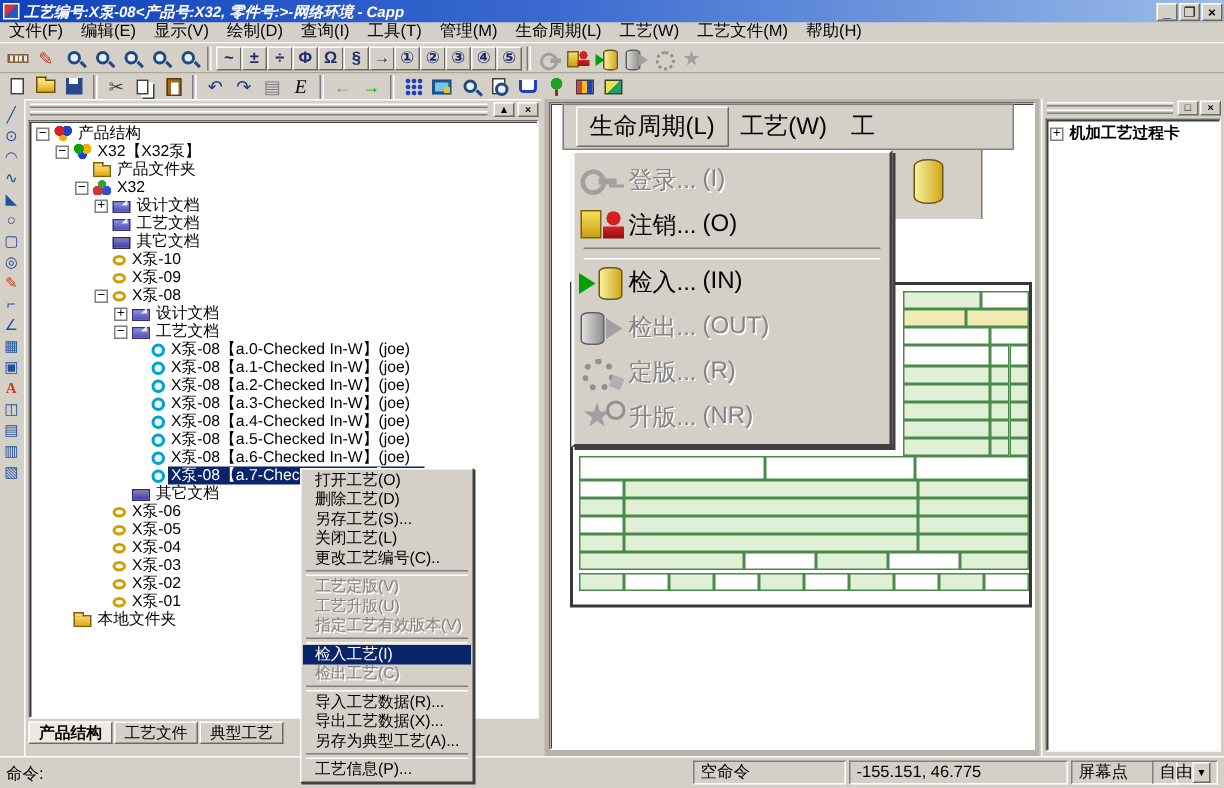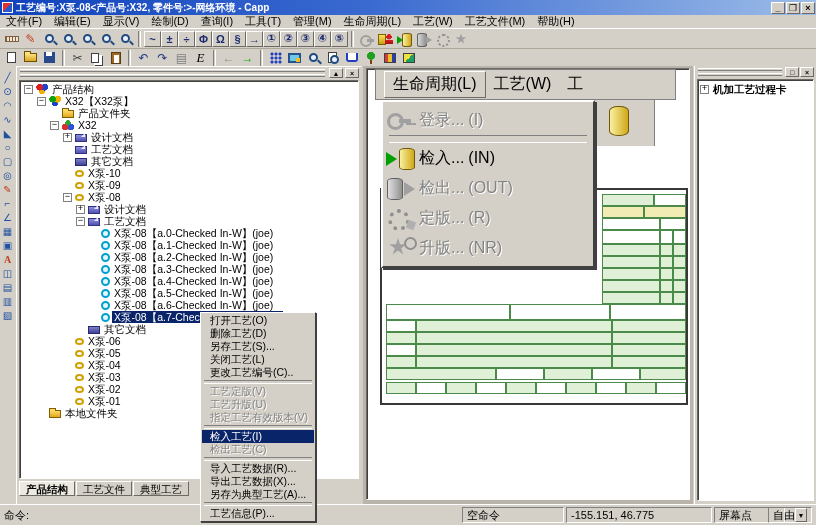--- a/index.html
+++ b/index.html
@@ -10,21 +10,21 @@
   .raised { border:1px solid; border-color:#fff #6c6a63 #6c6a63 #fff; }
   .sunken { border:1px solid; border-color:#808080 #fff #fff #808080; }
   .deep   { border:1px solid; border-color:#6c6a63 #fff #fff #6c6a63; box-shadow:inset 1px 1px 0 #404040; background:#fff; }
 
   
   #titlebar { left:0; top:0; width:816px; height:15px;
     background:linear-gradient(90deg,#0f42bc 0%,#3a6ad0 45%,#9cbce8 100%);
     display:flex; align-items:center; color:#fff; font-weight:bold; font-size:10px; padding-left:2px;}
   #app-icon { width:11px; height:11px; margin-right:3px;
     background:linear-gradient(135deg,#e03030 0 45%,#2858c8 45% 100%); border:1px solid #fff;}
-  #title-text { flex:1; white-space:nowrap; overflow:hidden;}
+  #title-text { flex:1; white-space:nowrap; overflow:hidden;font-style:italic;}
   .winbtn { width:14px; height:12px; background:#d4d0c8; margin-right:1px;
     display:flex; align-items:center; justify-content:center;
     font-size:9px; color:#000; font-weight:bold; line-height:10px;}
   
   #menubar { left:0; top:15px; width:816px; height:14px; background:#d4d0c8;
     display:flex; align-items:flex-start; padding-left:0; border-bottom:1px solid #fff;}
   .menu-item { padding:0 6px; height:13px; line-height:13px; white-space:nowrap;}
   
   #toolbar1 { left:0; top:29px; width:816px; height:20px; background:#d4d0c8;
     display:flex; align-items:center; border-bottom:1px solid #aca899; padding-left:2px;}
@@ -597,20 +597,25 @@
     </div>
   <div id="ov-toolfrag">
     <div class="bigcyl"></div>
   </div>
   <div id="ov-menu">
       <div class="ov-item dis">
         <span class="oi oi-login"></span>
         <span>登录...</span>
         <span class="sc">(I)</span>
       </div>
+      <div class="ov-item">
+        <span class="oi oi-logout"></span>
+        <span>注销...</span>
+        <span class="sc">(O)</span>
+      </div>
       <div class="ov-sep"></div>
       <div class="ov-item">
         <span class="oi oi-checkin"></span>
         <span>检入...</span>
         <span class="sc">(IN)</span>
       </div>
       <div class="ov-item dis">
         <span class="oi oi-checkout"></span>
         <span>检出...</span>
         <span class="sc">(OUT)</span>

